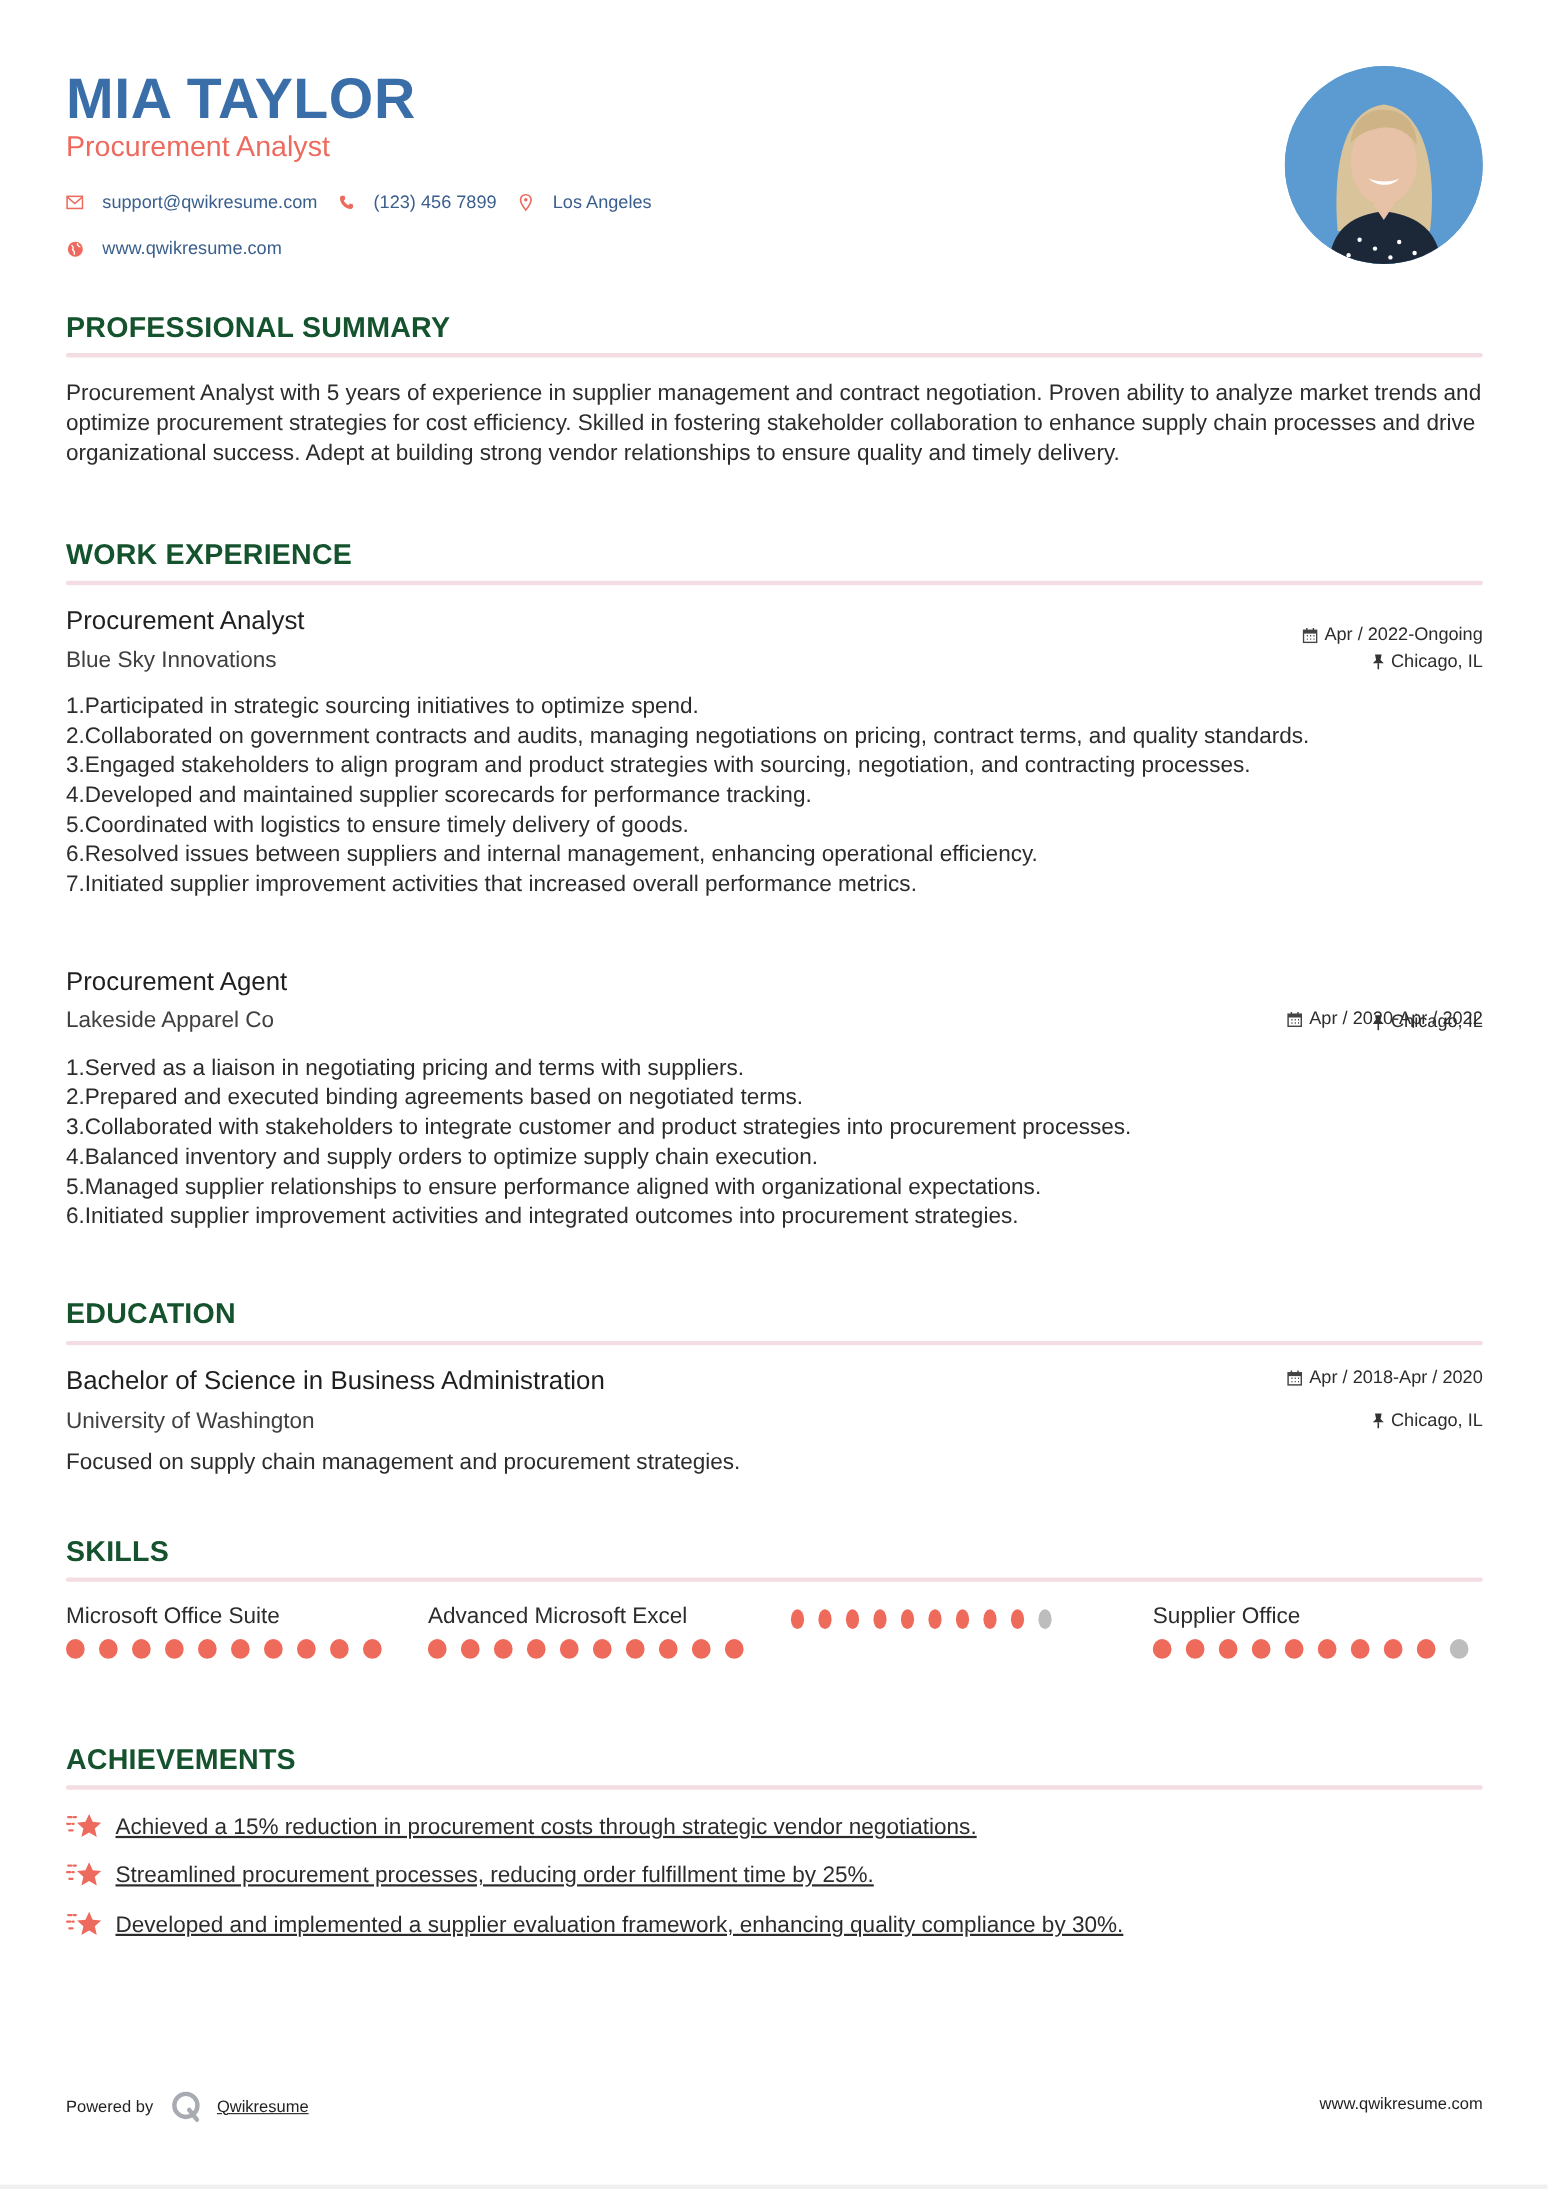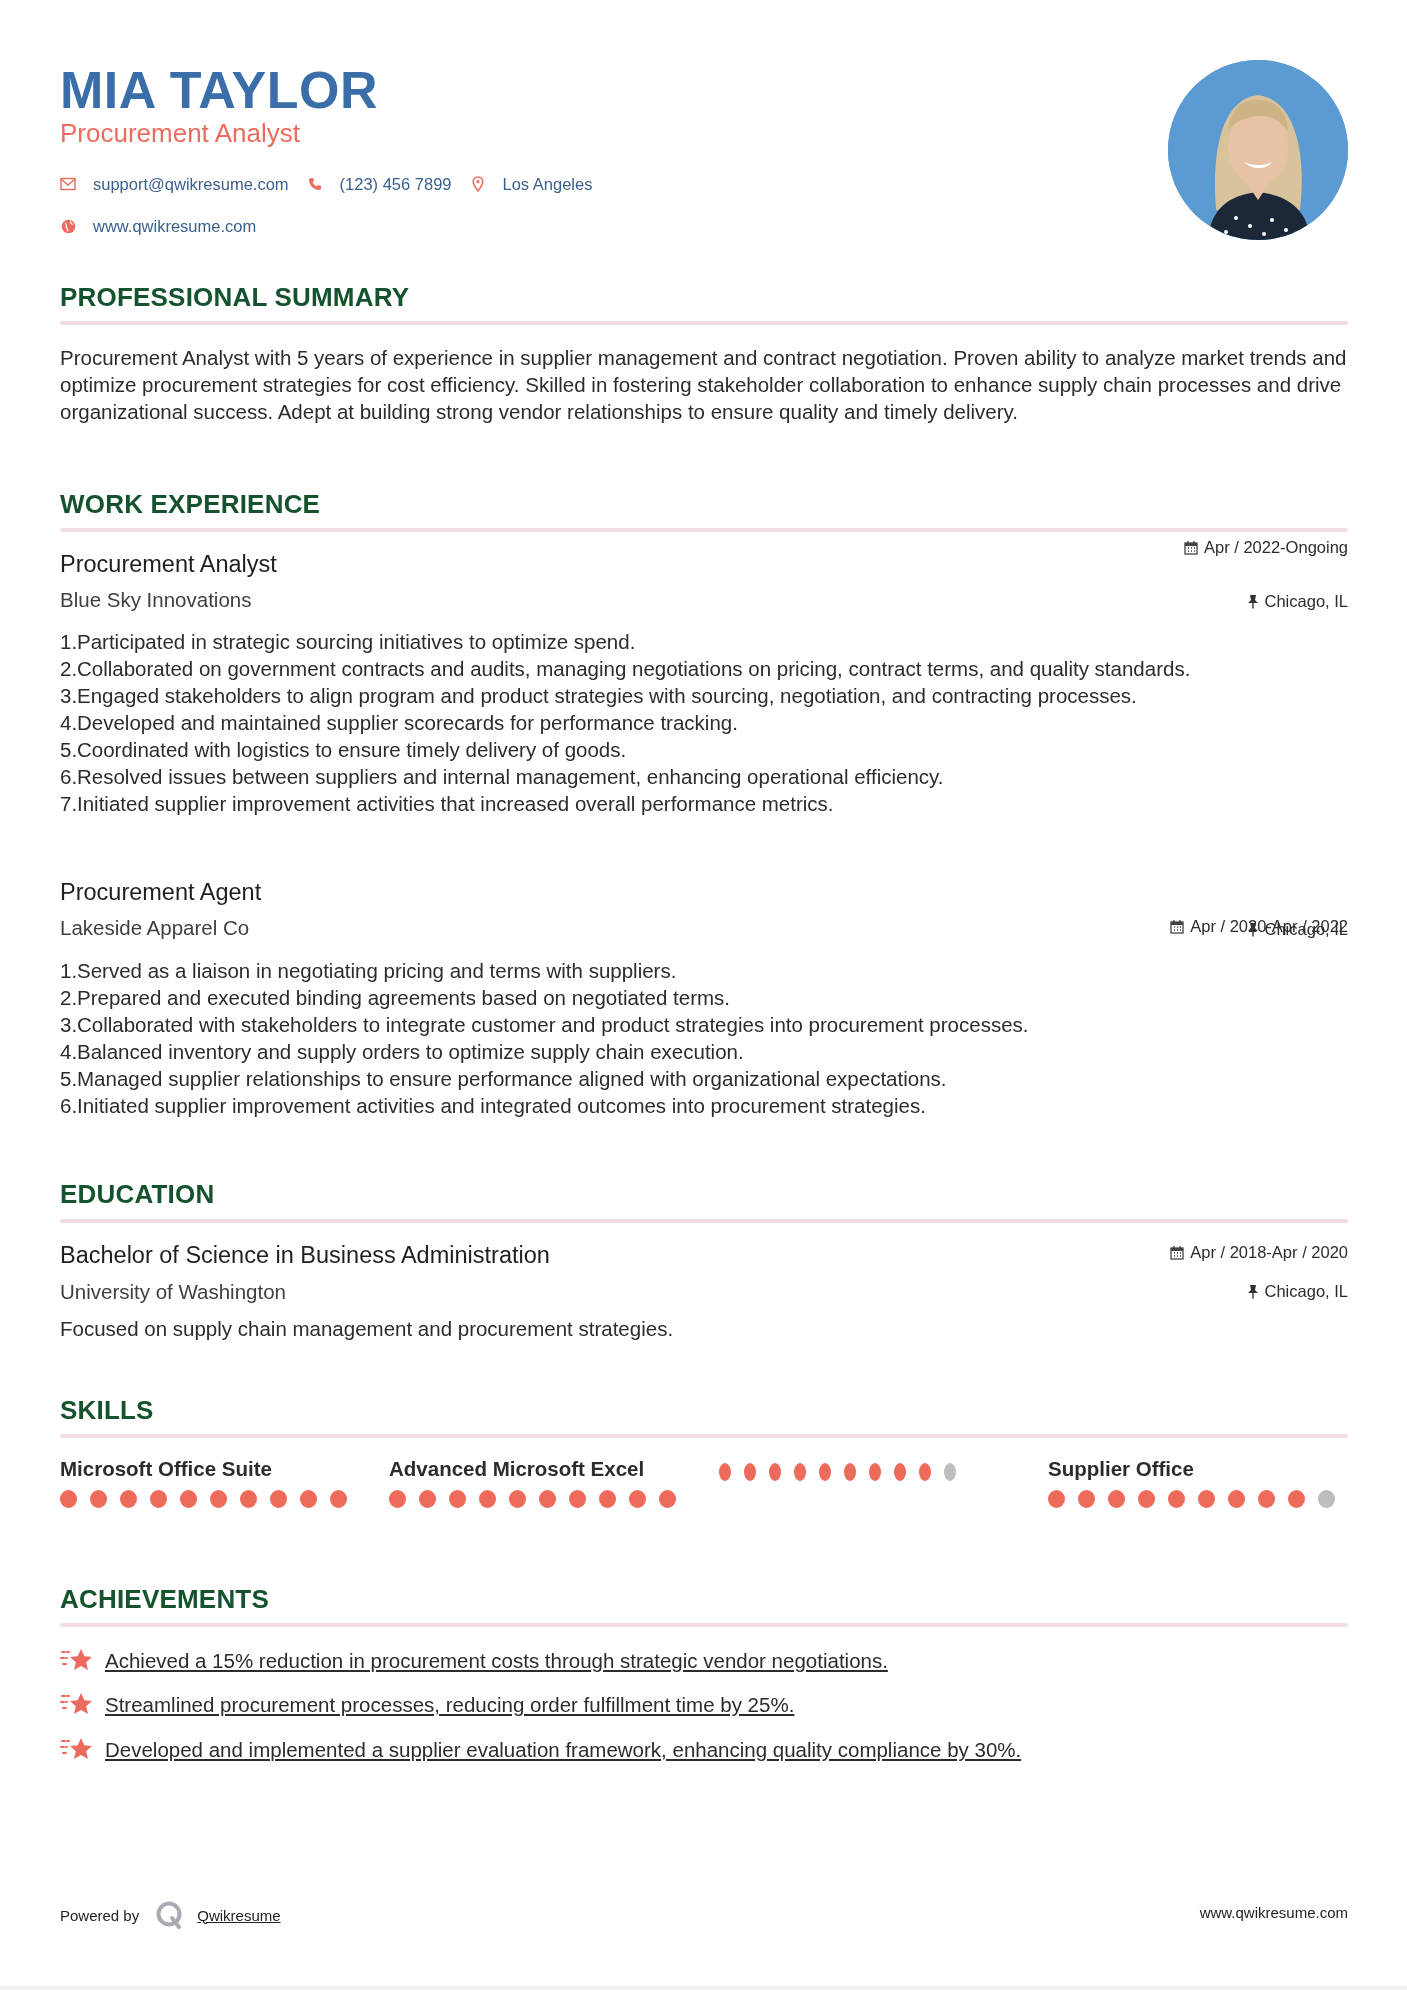--- a/index.html
+++ b/index.html
@@ -29,21 +29,21 @@
   .company { position: absolute; left: 0; font-size: 20.5px; color: #404040; line-height: 26px; }
   .meta { position: absolute; right: 0; font-size: 16.5px; color: #2c2c2c; display: flex; align-items: center; line-height: 20px; }
   .meta .mi { margin-right: 6px; display: inline-flex; }
 
   ol.bullets { position: absolute; left: 0; width: 1288px; list-style: none; font-size: 20.5px; line-height: 27px; color: #2c2c2c; }
   ol.bullets li { display: flex; }
   ol.bullets li .num { width: 17px; flex: 0 0 17px; }
   ol.bullets li .t { flex: 1; }
 
   
-  .skill { position: absolute; width: 300px; font-weight: bold; }
+  .skill { position: absolute; width: 300px; }
   .skill .sname { font-size: 20.5px; line-height: 27px; color: #2c2c2c; }
   .dots { display: flex; margin-top: 8px; }
   .dot { width: 18px; height: 18px; border-radius: 50%; background: #ee6a5b; margin-right: 13px; }
   .dot.off { background: #bdbdbd; }
 
   
   .ach { position: absolute; left: 0; display: flex; align-items: flex-end; font-size: 20.5px; line-height: 27px; color: #2c2c2c; text-decoration: underline; }
   .ach .ai { width: 34px; height: 28px; margin-right: 11px; display: inline-flex; }
 
   
@@ -114,21 +114,21 @@
 
   <div class="section-title" style="top:282px;">PROFESSIONAL SUMMARY</div>
   <div class="divider" style="top:321px;"></div>
   <div class="body-text" style="top:344px;">Procurement Analyst with 5 years of experience in supplier management and contract negotiation. Proven ability to analyze market trends and optimize procurement strategies for cost efficiency. Skilled in fostering stakeholder collaboration to enhance supply chain processes and drive organizational success. Adept at building strong vendor relationships to ensure quality and timely delivery.</div>
 
   <div class="section-title" style="top:489px;">WORK EXPERIENCE</div>
   <div class="divider" style="top:528px;"></div>
 
   <div class="job-title" style="top:550px;">Procurement Analyst</div>
   <div class="company" style="top:587px;">Blue Sky Innovations</div>
-  <div class="meta" style="top:537px;padding-left:44px;">
+  <div class="meta" style="top:567px;padding-left:44px;">
     <span class="mi">
       <svg width="14" height="15" viewBox="0 0 14 15">
           <rect x="1" y="3" width="12" height="11" fill="none" stroke="#444" stroke-width="1.3"></rect>
           <rect x="1" y="3" width="12" height="3" fill="#444"></rect>
           <path d="M4 1 V4 M10 1 V4 M4 8 H5 M7 8 H8 M10 8 H11 M4 11 H5 M7 11 H8 M10 11 H11" stroke="#444" stroke-width="1.3"></path>
         </svg>
     </span>
     <span>Apr / 2022-Ongoing</span>
   </div>
   <div class="meta" style="top:591px;">

